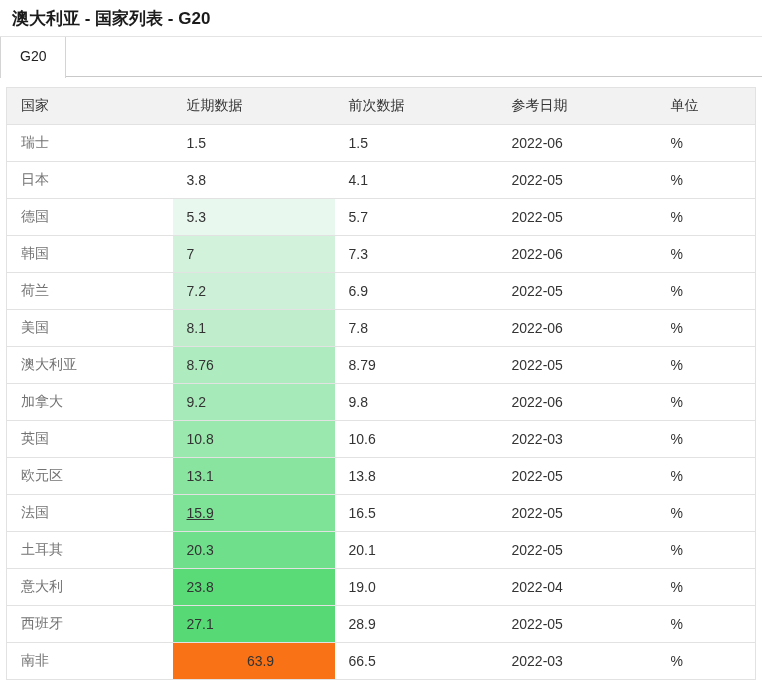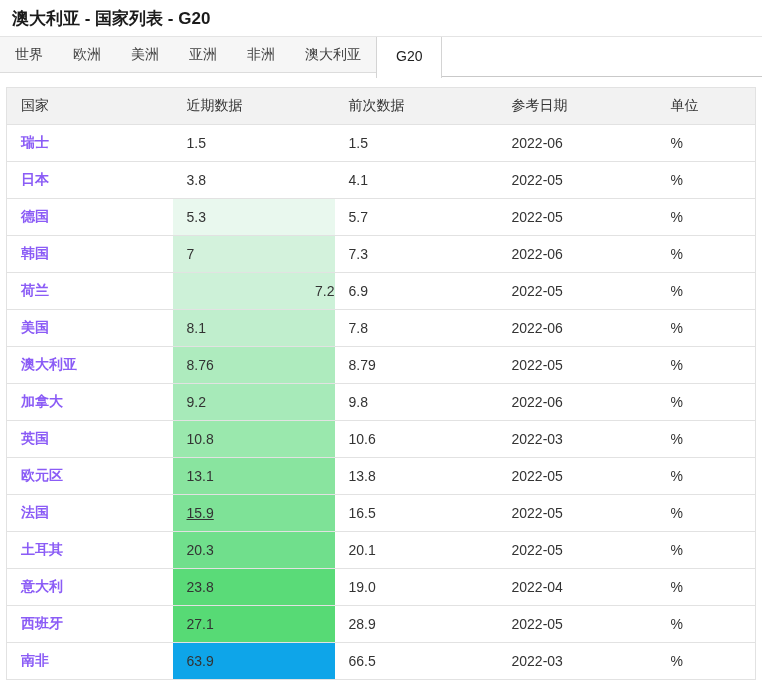--- a/index.html
+++ b/index.html
@@ -19,42 +19,34 @@
   .tab-bar-filler { flex:1; height:40px; border-bottom:1px solid #c9c9c9; }
 
   
   .table-wrap { margin:10px 6px 0 6px; }
   table { width:100%; border-collapse:collapse; font-size:14px; }
   th, td { height:37px; padding:0 0 0 14px; text-align:left; vertical-align:middle;
     border:0; border-top:1px solid #e2e2e2; }
   table { border:1px solid #e2e2e2; }
   thead th { background:#f2f2f2; color:#333; font-weight:normal; border-top:none; }
   td { color:#333; background:#fff; }
-  td.cell-country { font-weight:bold; color:#8b5cf6; }
+  td.cell-country { font-weight:normal; color:#737373; }
   col.c-country { width:166px; }
   col.c-latest  { width:162px; }
   col.c-previous{ width:163px; }
   col.c-date    { width:159px; }
 </style>
 </head>
 <body>
 
 <div class="page-header">
   <div class="page-title">澳大利亚 - 国家列表 - G20</div>
 </div>
 
 <div class="tab-bar">
-  <div class="tab-group" id="tab-group">
-      <div class="tab">世界</div>
-      <div class="tab">欧洲</div>
-      <div class="tab">美洲</div>
-      <div class="tab">亚洲</div>
-      <div class="tab">非洲</div>
-      <div class="tab">澳大利亚</div>
-    </div>
   <div class="tab tab-active">G20</div>
   <div class="tab-bar-filler"></div>
 </div>
 
 <div class="table-wrap">
   <table>
     <colgroup>
       <col class="c-country">
         <col class="c-latest">
         <col class="c-previous">
@@ -94,21 +86,21 @@
         </tr>
         <tr>
           <td class="cell-country">韩国</td>
           <td class="cell-latest" style="background-color: rgb(211, 242, 220);">7</td>
           <td class="cell-previous">7.3</td>
           <td class="cell-date">2022-06</td>
           <td class="cell-unit">%</td>
         </tr>
         <tr>
           <td class="cell-country">荷兰</td>
-          <td class="cell-latest" style="background-color: rgb(205, 241, 216); text-align: right;">7.2</td>
+          <td class="cell-latest" style="background-color: rgb(205, 241, 216);">7.2</td>
           <td class="cell-previous">6.9</td>
           <td class="cell-date">2022-05</td>
           <td class="cell-unit">%</td>
         </tr>
         <tr>
           <td class="cell-country">美国</td>
           <td class="cell-latest" style="background-color: rgb(192, 238, 205);">8.1</td>
           <td class="cell-previous">7.8</td>
           <td class="cell-date">2022-06</td>
           <td class="cell-unit">%</td>
@@ -164,20 +156,20 @@
         </tr>
         <tr>
           <td class="cell-country">西班牙</td>
           <td class="cell-latest" style="background-color: rgb(87, 218, 117);">27.1</td>
           <td class="cell-previous">28.9</td>
           <td class="cell-date">2022-05</td>
           <td class="cell-unit">%</td>
         </tr>
         <tr>
           <td class="cell-country">南非</td>
-          <td class="cell-latest" style="background-color: #0ea5e9;">63.9</td>
+          <td class="cell-latest" style="background-color: #f97316; text-align: center;">63.9</td>
           <td class="cell-previous">66.5</td>
           <td class="cell-date">2022-03</td>
           <td class="cell-unit">%</td>
         </tr>
       </tbody>
   </table>
 </div>
 
 </body></html>

